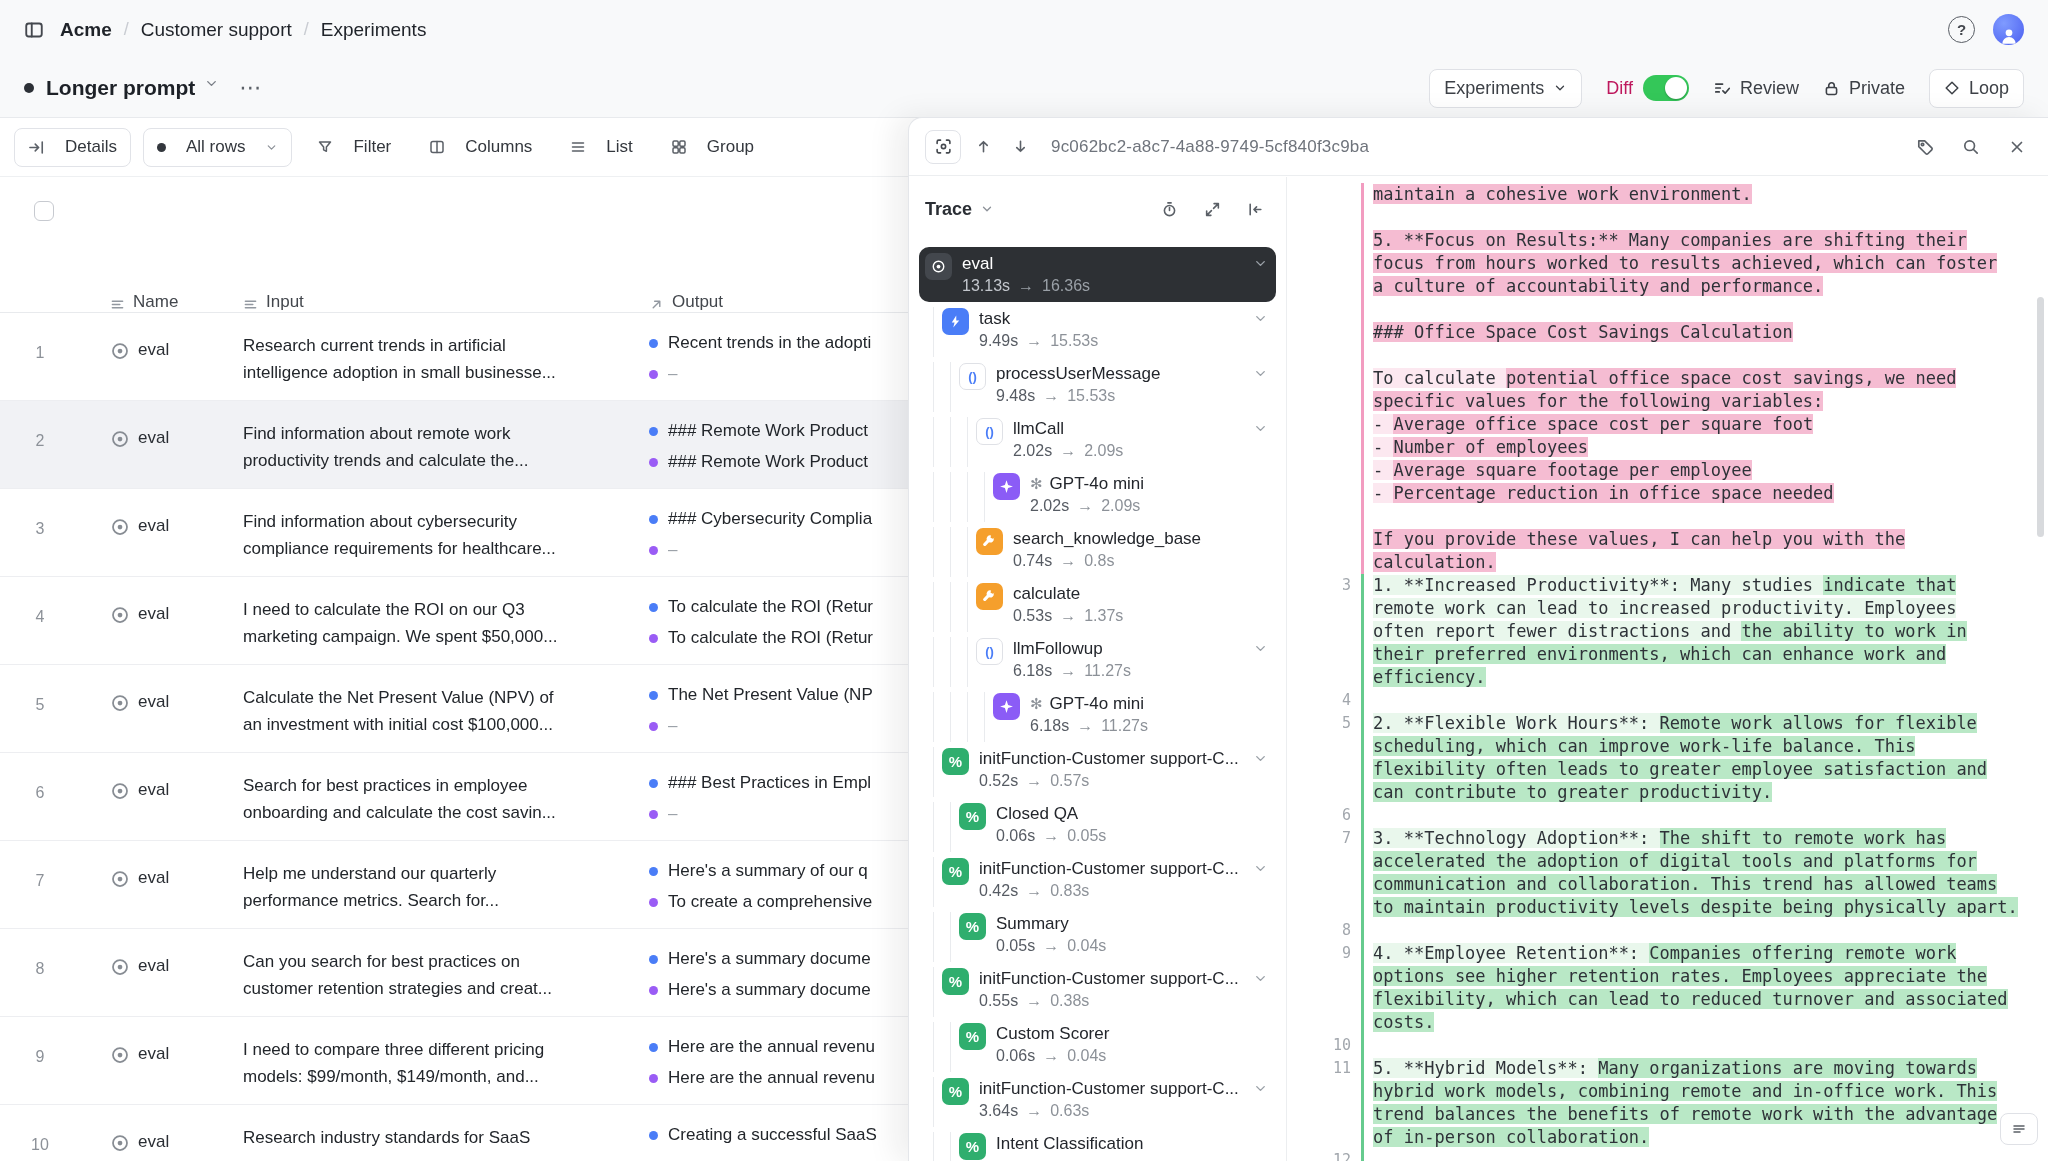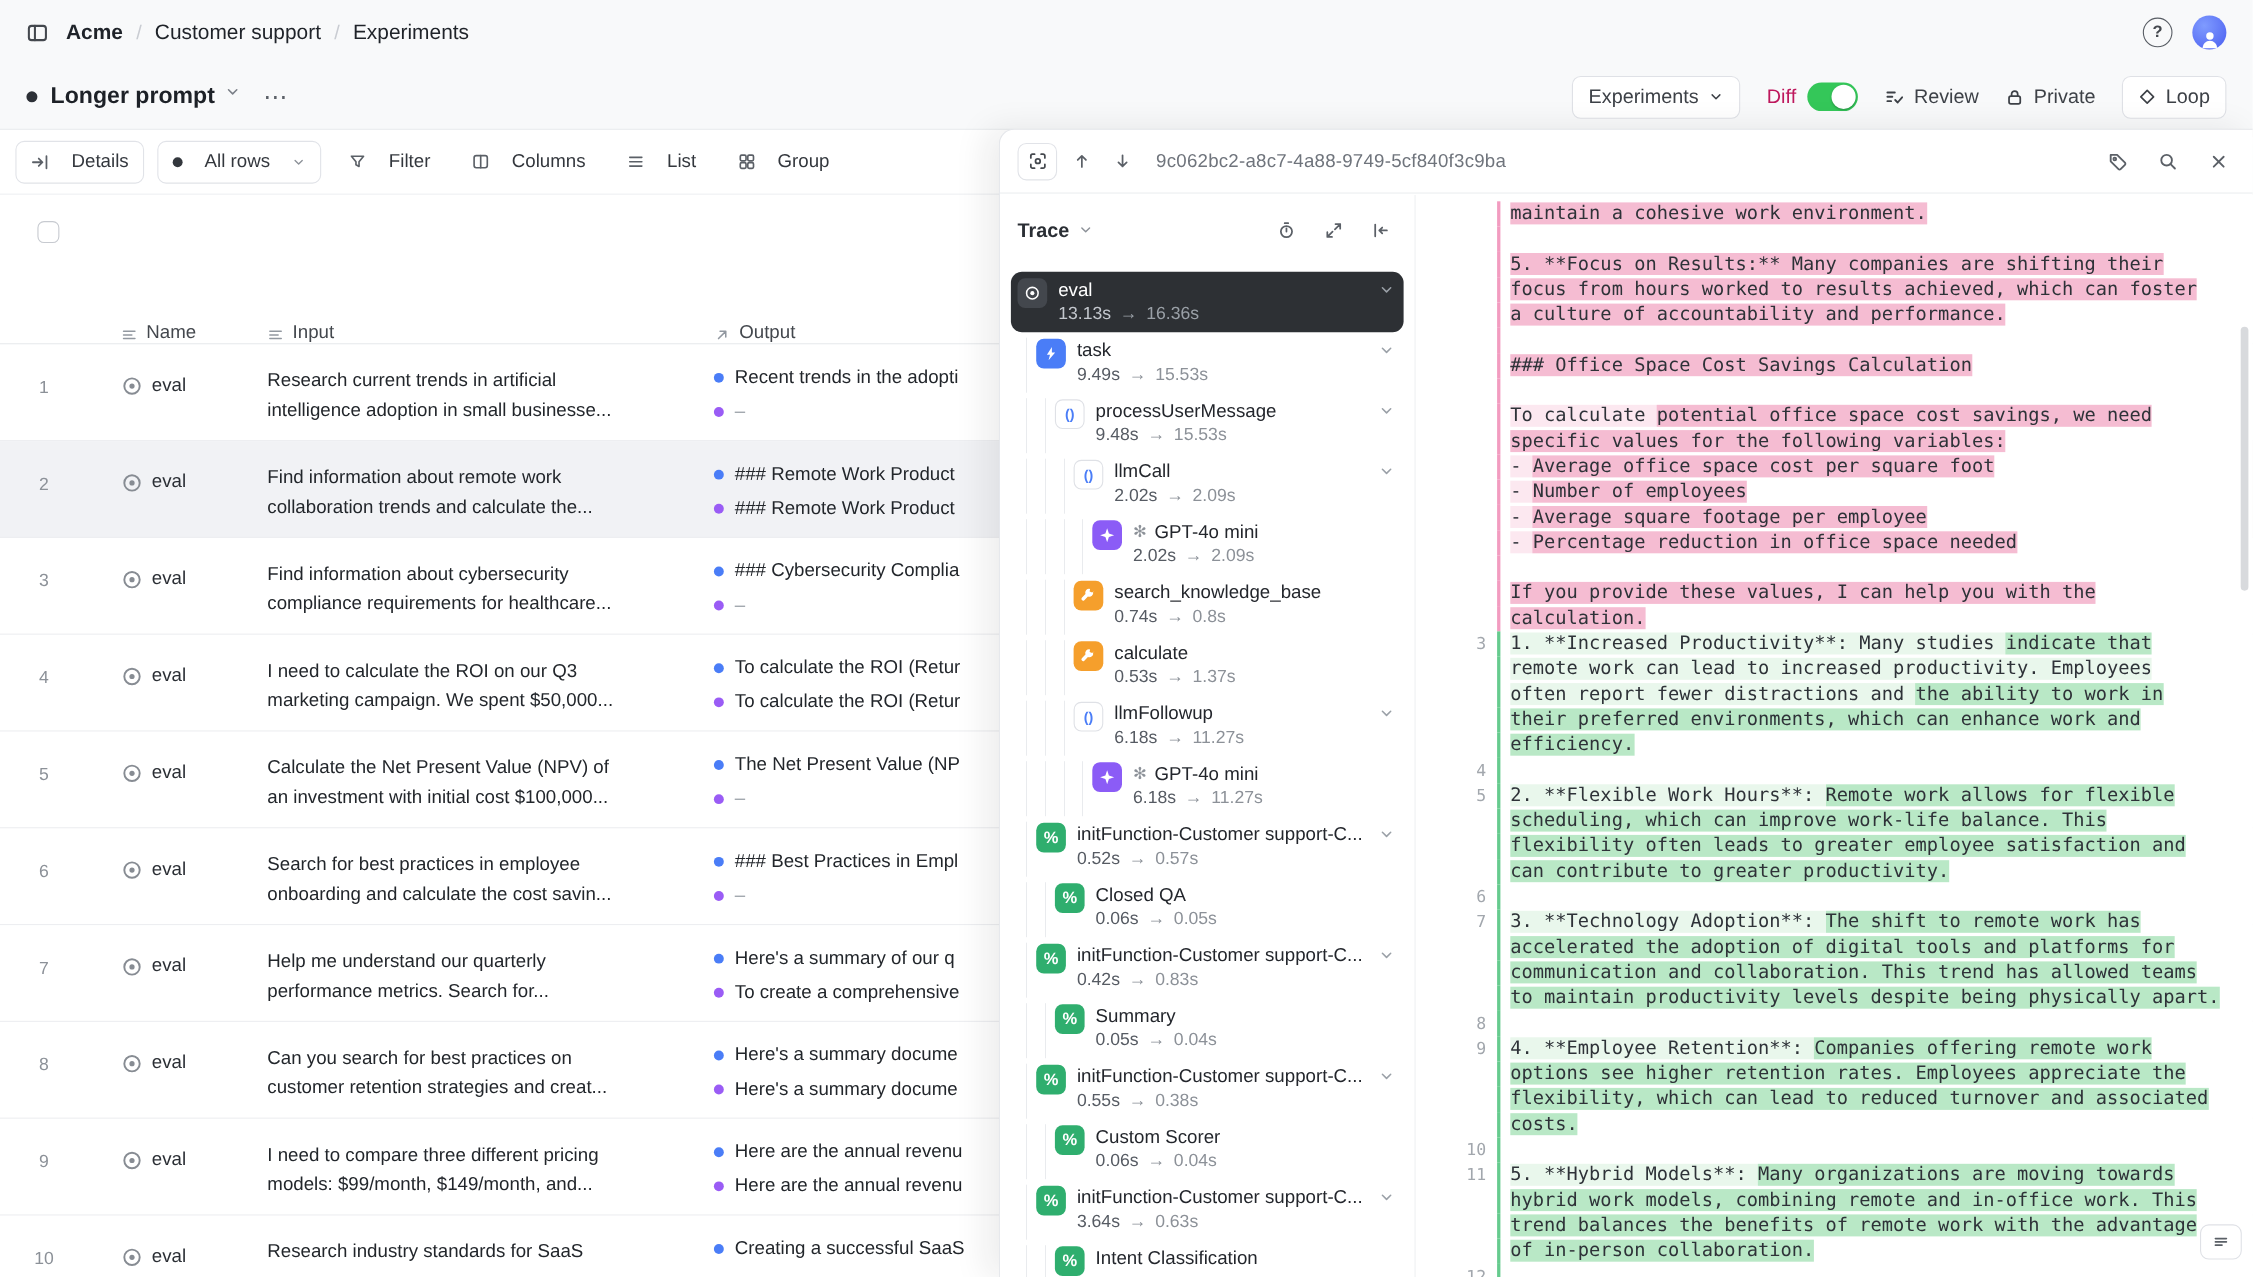--- a/index.html
+++ b/index.html
@@ -342,21 +342,21 @@
             <span class="evicon">
               <svg width="20" height="20" viewBox="0 0 16 16">
                 <circle cx="8" cy="8" r="5.6" fill="none" stroke="currentColor" stroke-width="1.4"></circle>
                 <circle cx="8" cy="8" r="1.9" fill="currentColor"></circle>
               </svg>
             </span>
             <span class="evname">eval</span>
           </div>
           <div class="c-input cell">
             <div class="input-line">Find information about remote work</div>
-            <div class="input-line">collaboration trends and calculate the...</div>
+            <div class="input-line">productivity trends and calculate the...</div>
           </div>
           <div class="c-output cell">
             <div class="outentry">
               <span class="odot blue"></span>
               <span class="otext">### Remote Work Product</span>
             </div>
             <div class="outentry">
               <span class="odot purple"></span>
               <span class="otext">### Remote Work Product</span>
             </div>

